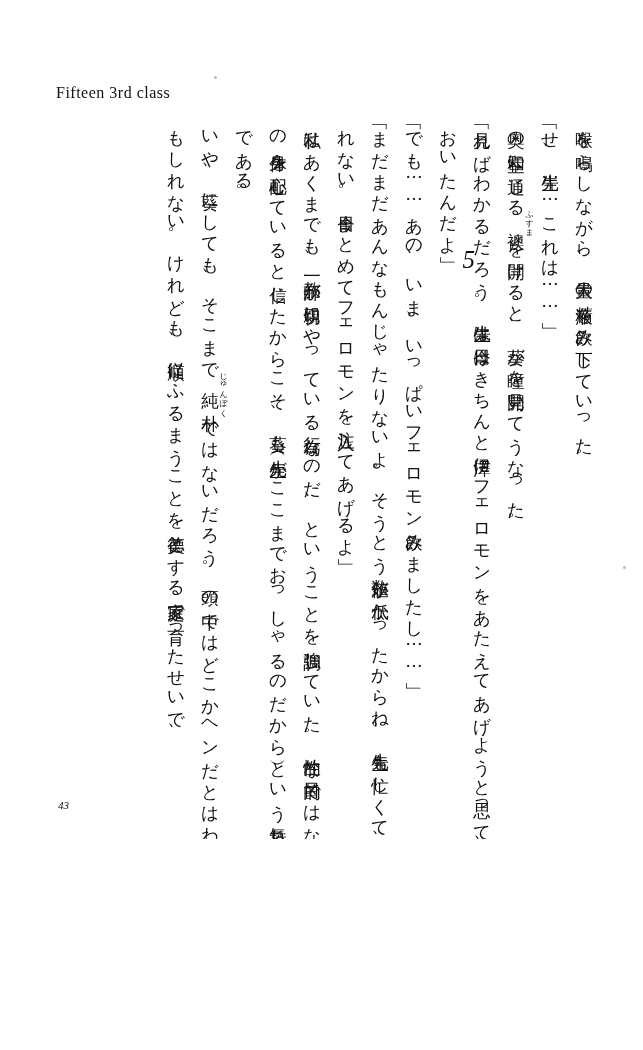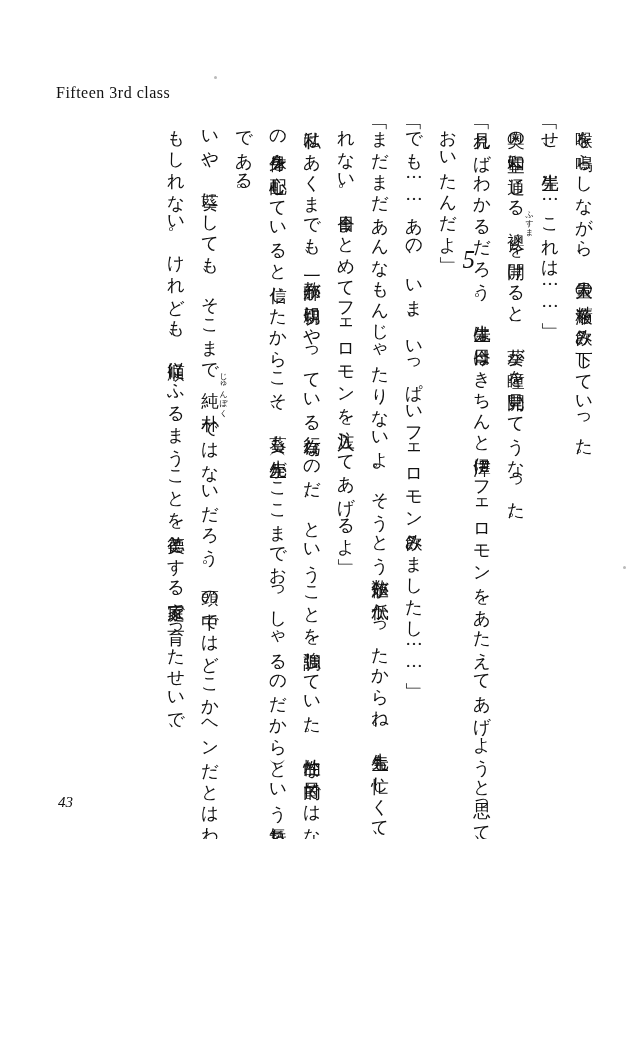--- a/index.html
+++ b/index.html
@@ -28,21 +28,21 @@
     color: #111111;
     white-space: nowrap;
   }
 
   
   .folio {
     position: absolute;
     left: 58px;
     bottom: 28px;
     font-family: "Liberation Serif", serif;
-    font-size: 15px;
+    font-size: 11px;
     color: #111111;
     font-style: italic;
   }
 
   
   .vtext {
     position: absolute;
     top: 118px;
     right: 42px;
     height: 880px;

